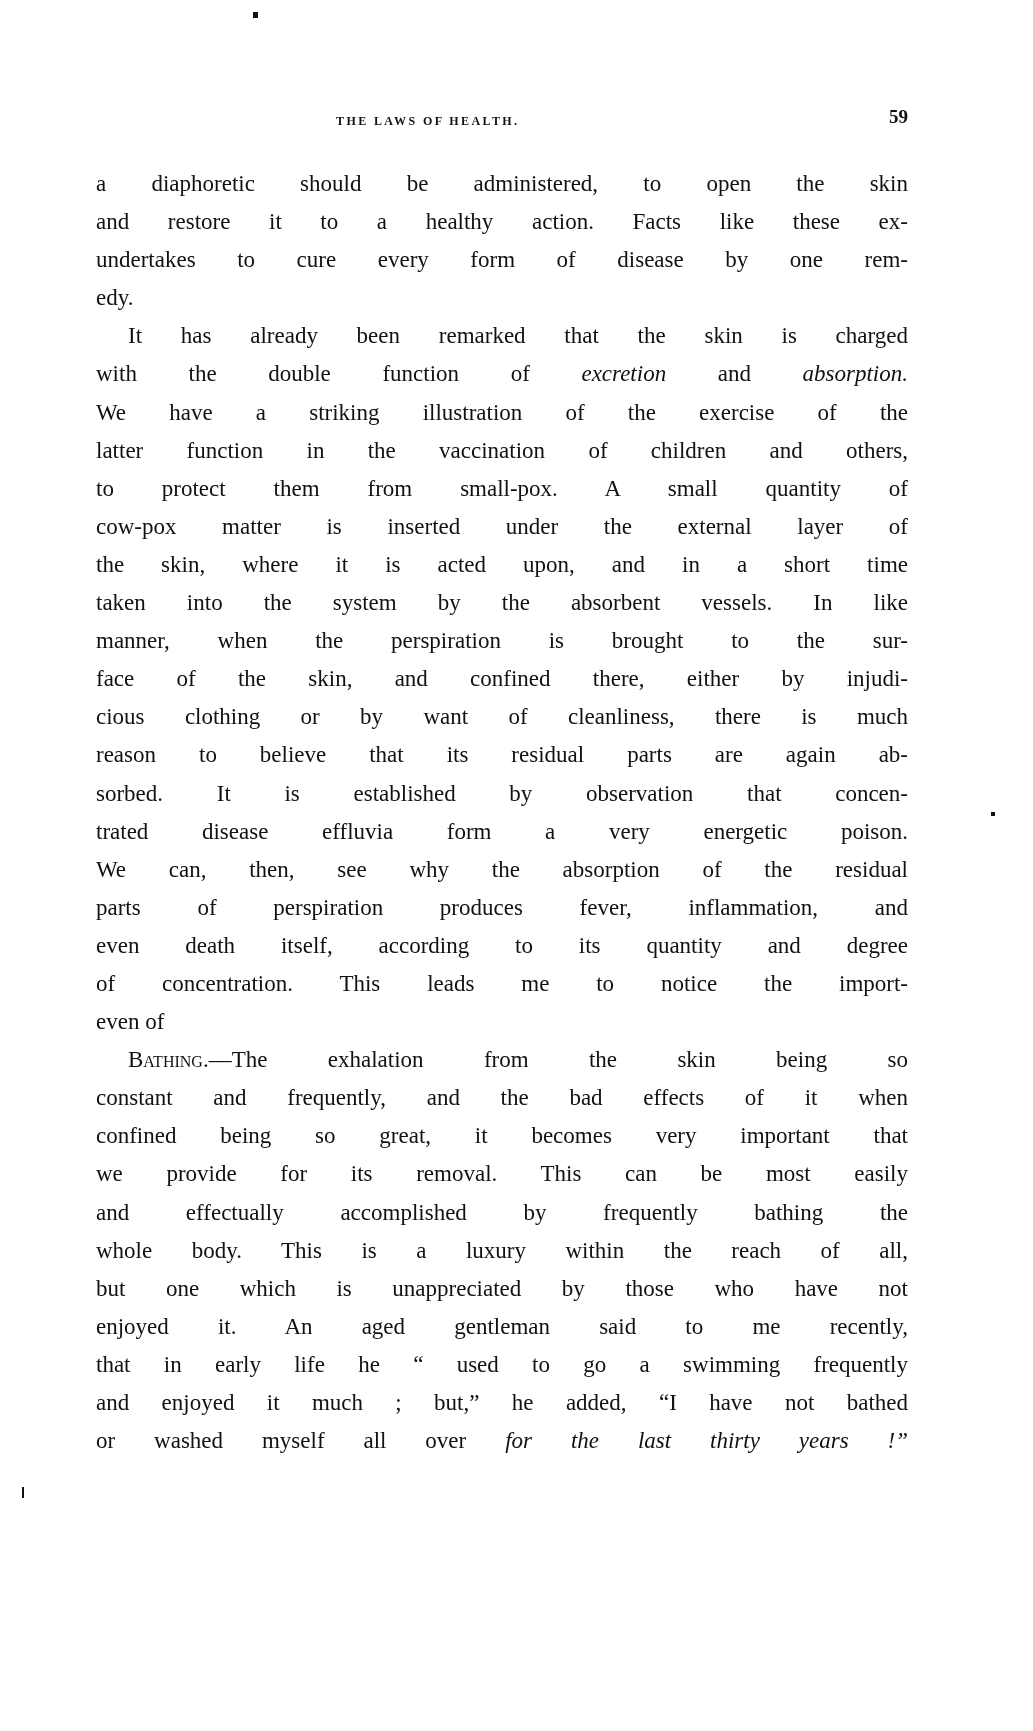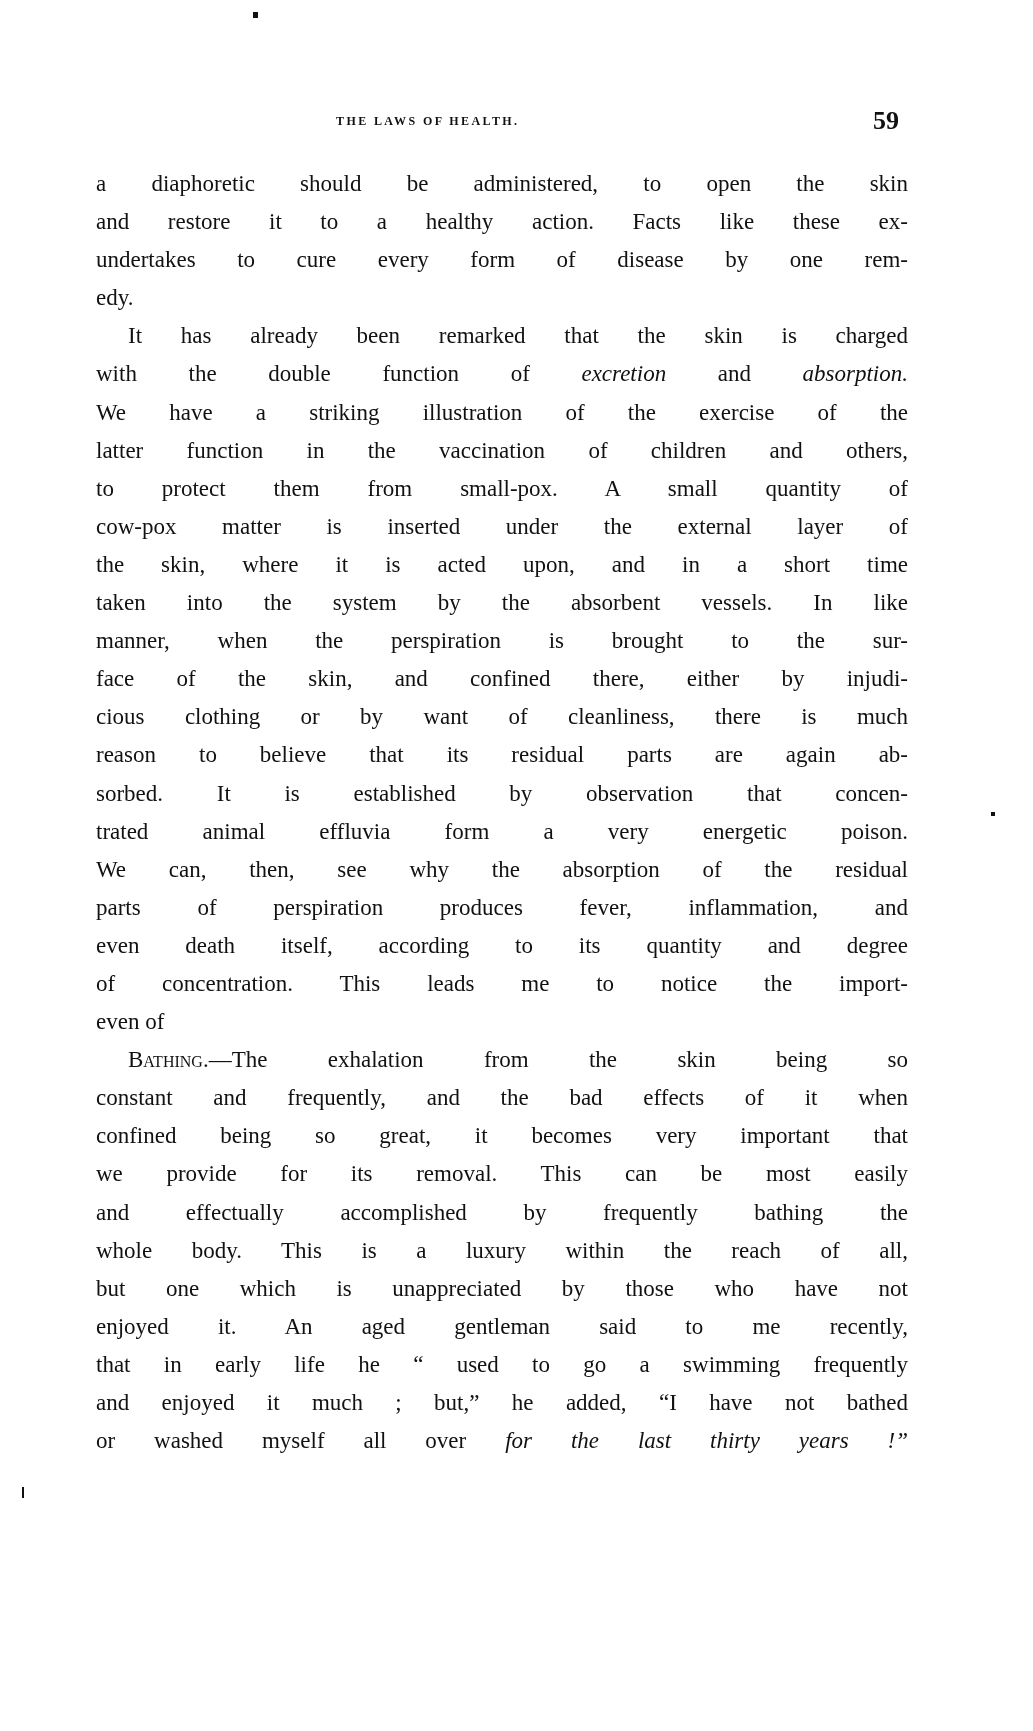--- a/index.html
+++ b/index.html
@@ -34,23 +34,23 @@
       position: absolute;
       left: 240px;
       top: 6px;
       font-size: 12px;
       letter-spacing: 2.4px;
       font-weight: bold;
       text-transform: uppercase;
     }
     .page-number {
       position: absolute;
-      right: 9px;
+      right: 0;
       top: -2px;
-      font-size: 26px;
+      font-size: 19px;
       font-weight: bold;
     }
 
     .text-block {
       position: absolute;
       left: 96px;
       top: 165px;
       width: 812px;
     }
     .line {
@@ -100,21 +100,21 @@
   <div class="line">latter function in the vaccination of children and others,</div>
   <div class="line">to protect them from small-pox.  A small quantity of</div>
   <div class="line">cow-pox matter is inserted under the external layer of</div>
   <div class="line">the skin, where it is acted upon, and in a short time</div>
   <div class="line">taken into the system by the absorbent vessels.  In like</div>
   <div class="line">manner, when the perspiration is brought to the sur-</div>
   <div class="line">face of the skin, and confined there, either by injudi-</div>
   <div class="line">cious clothing or by want of cleanliness, there is much</div>
   <div class="line">reason to believe that its residual parts are again ab-</div>
   <div class="line">sorbed.  It is established by observation that concen-</div>
-  <div class="line">trated animal effluvia form a very energetic poison.</div>
+  <div class="line">trated disease effluvia form a very energetic poison.</div>
   <div class="line">We can, then, see why the absorption of the residual</div>
   <div class="line">parts of perspiration produces fever, inflammation, and</div>
   <div class="line">even death itself, according to its quantity and degree</div>
   <div class="line">of concentration.  This leads me to notice the import-</div>
   <div class="line last">even of</div>
 
   <div class="line indent"><span class="smallcaps">Bathing.</span><span>—The exhalation from the skin being so</span></div>
   <div class="line">constant and frequently, and the bad effects of it when</div>
   <div class="line">confined being so great, it becomes very important that</div>
   <div class="line">we provide for its removal.  This can be most easily</div>

